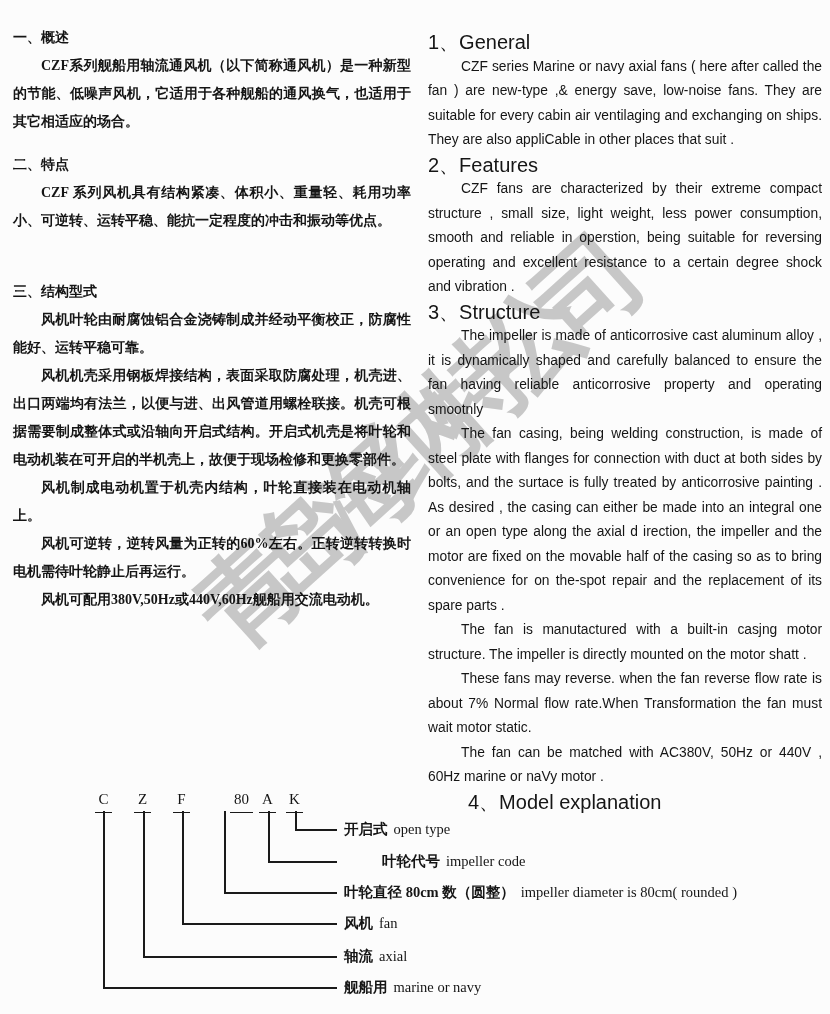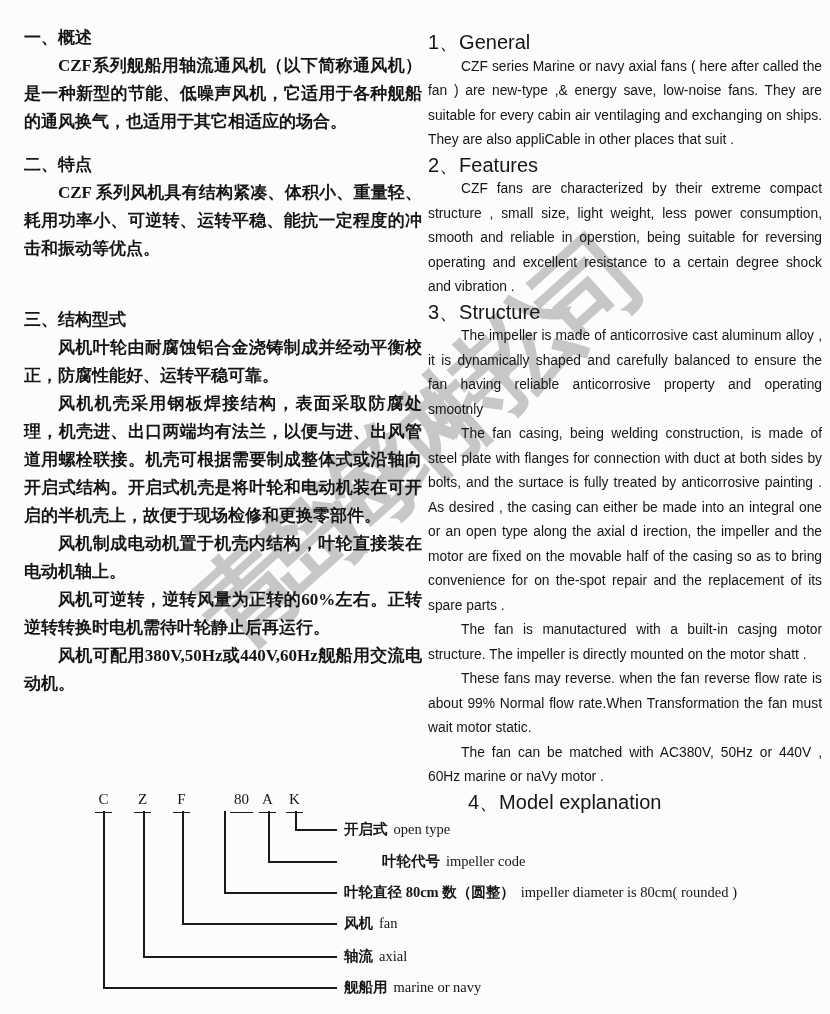--- a/index.html
+++ b/index.html
@@ -13,23 +13,23 @@
     position:absolute; left:118px; top:393px; width:584px; height:112px;
     line-height:112px; text-align:center; white-space:nowrap;
     font-family:"DejaVu Sans", sans-serif; font-weight:bold;
     font-size:102px; letter-spacing:-26px;
     color:#a8a8a8; opacity:0.62;
     transform:rotate(-42deg); transform-origin:50% 50%;
     z-index:1; pointer-events:none;
   }
   
   .col-zh {
-    position:absolute; left:24px; top:24px; width:398px; z-index:2;
+    position:absolute; left:13px; top:24px; width:398px; z-index:2;
     font-family:"Liberation Serif", serif; font-weight:bold;
-    font-size:17px; line-height:28px; text-align:justify;
+    font-size:14px; line-height:28px; text-align:justify;
   }
   .col-zh p { margin:0; text-indent:2em; }
   .col-zh .h { text-indent:0; }
   .mt15{margin-top:15px;} .mt43{margin-top:43px;} .mt19{margin-top:19px;}
   .mt37{margin-top:37px;} .mt20{margin-top:20px;}
   
   .col-en {
     position:absolute; left:428px; top:30px; width:394px; z-index:2;
     font-family:"Liberation Sans", sans-serif;
     font-size:13.8px; line-height:24.5px; text-align:justify;
@@ -76,21 +76,21 @@
 
   <div class="col-en">
     <div class="h">1、General</div>
     <p>CZF series Marine or navy axial fans ( here after called the fan ) are new-type ,&amp; energy save, low-noise fans. They are suitable for every cabin air ventilaging and exchanging on ships. They are also appliCable in other places that suit .</p>
     <div class="h">2、Features</div>
     <p>CZF fans are characterized by their extreme compact structure , small size, light weight, less power consumption, smooth and reliable in operstion, being suitable for reversing operating and excellent resistance to a certain degree shock and vibration .</p>
     <div class="h">3、Structure</div>
     <p>The impeller is made of anticorrosive cast aluminum alloy , it is dynamically shaped and carefully balanced to ensure the fan having reliable anticorrosive property and operating smootnly</p>
     <p>The fan casing, being welding construction, is made of steel plate with flanges for connection with duct at both sides by bolts, and the surtace is fully treated by anticorrosive painting . As desired , the casing can either be made into an integral one or an open type along the axial d irection, the impeller and the motor are fixed on the movable half of the casing so as to bring convenience for on the-spot repair and the replacement of its spare parts .</p>
     <p>The fan is manutactured with a built-in casjng motor structure. The impeller is directly mounted on the motor shatt .</p>
-    <p class="gap16">These fans may reverse. when the fan reverse flow rate is about 99% Normal flow rate.When Transformation the fan must wait motor static.</p>
+    <p class="gap16">These fans may reverse. when the fan reverse flow rate is about 7% Normal flow rate.When Transformation the fan must wait motor static.</p>
     <p class="gap16">The fan can be matched with AC380V, 50Hz or 440V , 60Hz marine or naVy motor .</p>
     <div class="h h-indent">4、Model explanation</div>
   </div>
 
   <div class="diagram">
     <span class="code-letter" style="left:95px;width:17px;">C</span>
     <span class="code-letter" style="left:134px;width:17px;">Z</span>
     <span class="code-letter" style="left:173px;width:17px;">F</span>
     <span class="code-letter" style="left:230px;width:23px;">80</span>
     <span class="code-letter" style="left:259px;width:17px;">A</span>

